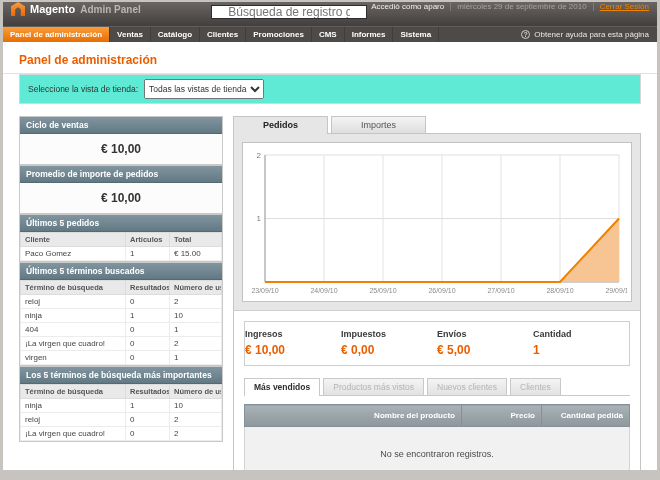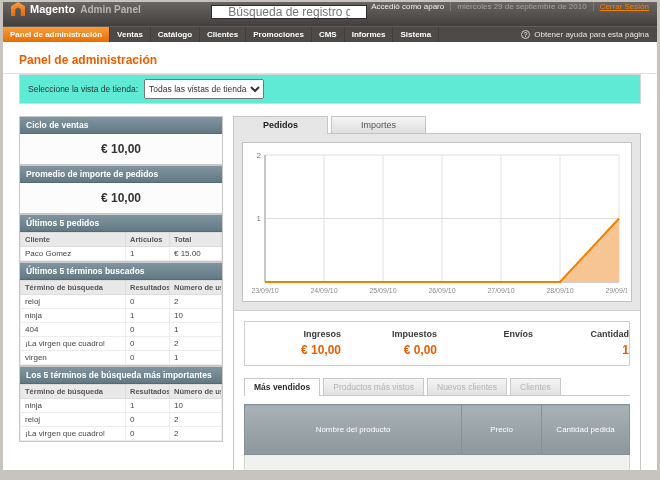--- a/index.html
+++ b/index.html
@@ -51,28 +51,28 @@
   .dash-tabs{display:flex;gap:3px}
   .dash-tab{font-size:9px;padding:3px 29px;background:linear-gradient(#f4f4f4,#dedede);border:1px solid #c5c5c5;border-bottom:none;color:#555;cursor:pointer}
   .dash-tab.active{background:#e6e6e6;font-weight:bold;color:#222;margin-bottom:-1px;padding-bottom:4px;position:relative;z-index:2}
   .dash-panel{border:1px solid #c5c5c5;background:#fff}
   .chart-section{background:#e6e6e6;padding:8px;border-bottom:1px solid #cfcfcf}
   .range-row{display:flex;justify-content:flex-end;align-items:center;gap:5px;font-size:8.5px;color:#333;padding-bottom:7px}
   .chart-wrap{background:#fff;border:1px solid #c2c2c2;padding:4px}
   .chart-wrap svg{display:block}
   .lower-section{padding:10px}
   .stats-box{display:flex;border:1px solid #cfcfcf;padding:7px 0 8px;background:#fff}
-  .stat{flex:1;text-align:right}
+  .stat{flex:1;text-align:left}
   .stat-label{font-size:9px;font-weight:bold;color:#3a3a3a}
   .stat-value{font-size:12px;font-weight:bold;color:#eb5e00;margin-top:4px}
   .bottom-tabs{display:flex;gap:3px;margin-top:12px;border-bottom:1px solid #c9c9c9}
   .btab{font-size:8.5px;padding:3px 9px;background:linear-gradient(#f4f4f4,#e2e2e2);border:1px solid #c9c9c9;border-bottom:none;color:#b4b4b4;cursor:pointer;white-space:nowrap}
   .btab.active{color:#2d2d2d;font-weight:bold;background:#fff;margin-bottom:-1px;padding-bottom:4px}
   .products-table{width:100%;border-collapse:collapse;margin-top:8px;table-layout:fixed}
-  .products-table th{background:linear-gradient(#a9b2b6,#8d979c);border:1px solid #84909a;color:#fff;font-size:8px;font-weight:normal;text-align:center;padding:20px 6px;white-space:nowrap;overflow:hidden}
+  .products-table th{background:linear-gradient(#a9b2b6,#8d979c);border:1px solid #84909a;color:#fff;font-size:8px;font-weight:bold;text-align:right;padding:6px 6px;white-space:nowrap;overflow:hidden}
   .pc2{width:80px}.pc3{width:88px}
   .products-empty{border:1px solid #d4d4d4;border-top:none;background:#f1f1f1;text-align:center;font-size:9px;color:#4a4a4a;padding:22px 0 26px}
 </style>
 </head>
 <body>
 
 <div class="page">
 
   <header class="topbar">
     <div class="brand">
@@ -285,20 +285,21 @@
               <div class="stat">
                 <div class="stat-label">Ingresos</div>
                 <div class="stat-value">€ 10,00</div>
               </div>
               <div class="stat">
                 <div class="stat-label">Impuestos</div>
                 <div class="stat-value">€ 0,00</div>
               </div>
               <div class="stat">
                 <div class="stat-label">Envíos</div>
+                <div class="stat-value">€ 5,00</div>
               </div>
               <div class="stat">
                 <div class="stat-label">Cantidad</div>
                 <div class="stat-value">1</div>
               </div>
             </div>
 
             <div class="bottom-tabs">
               <button class="btab active">Más vendidos</button>
               <button class="btab">Productos más vistos</button>

